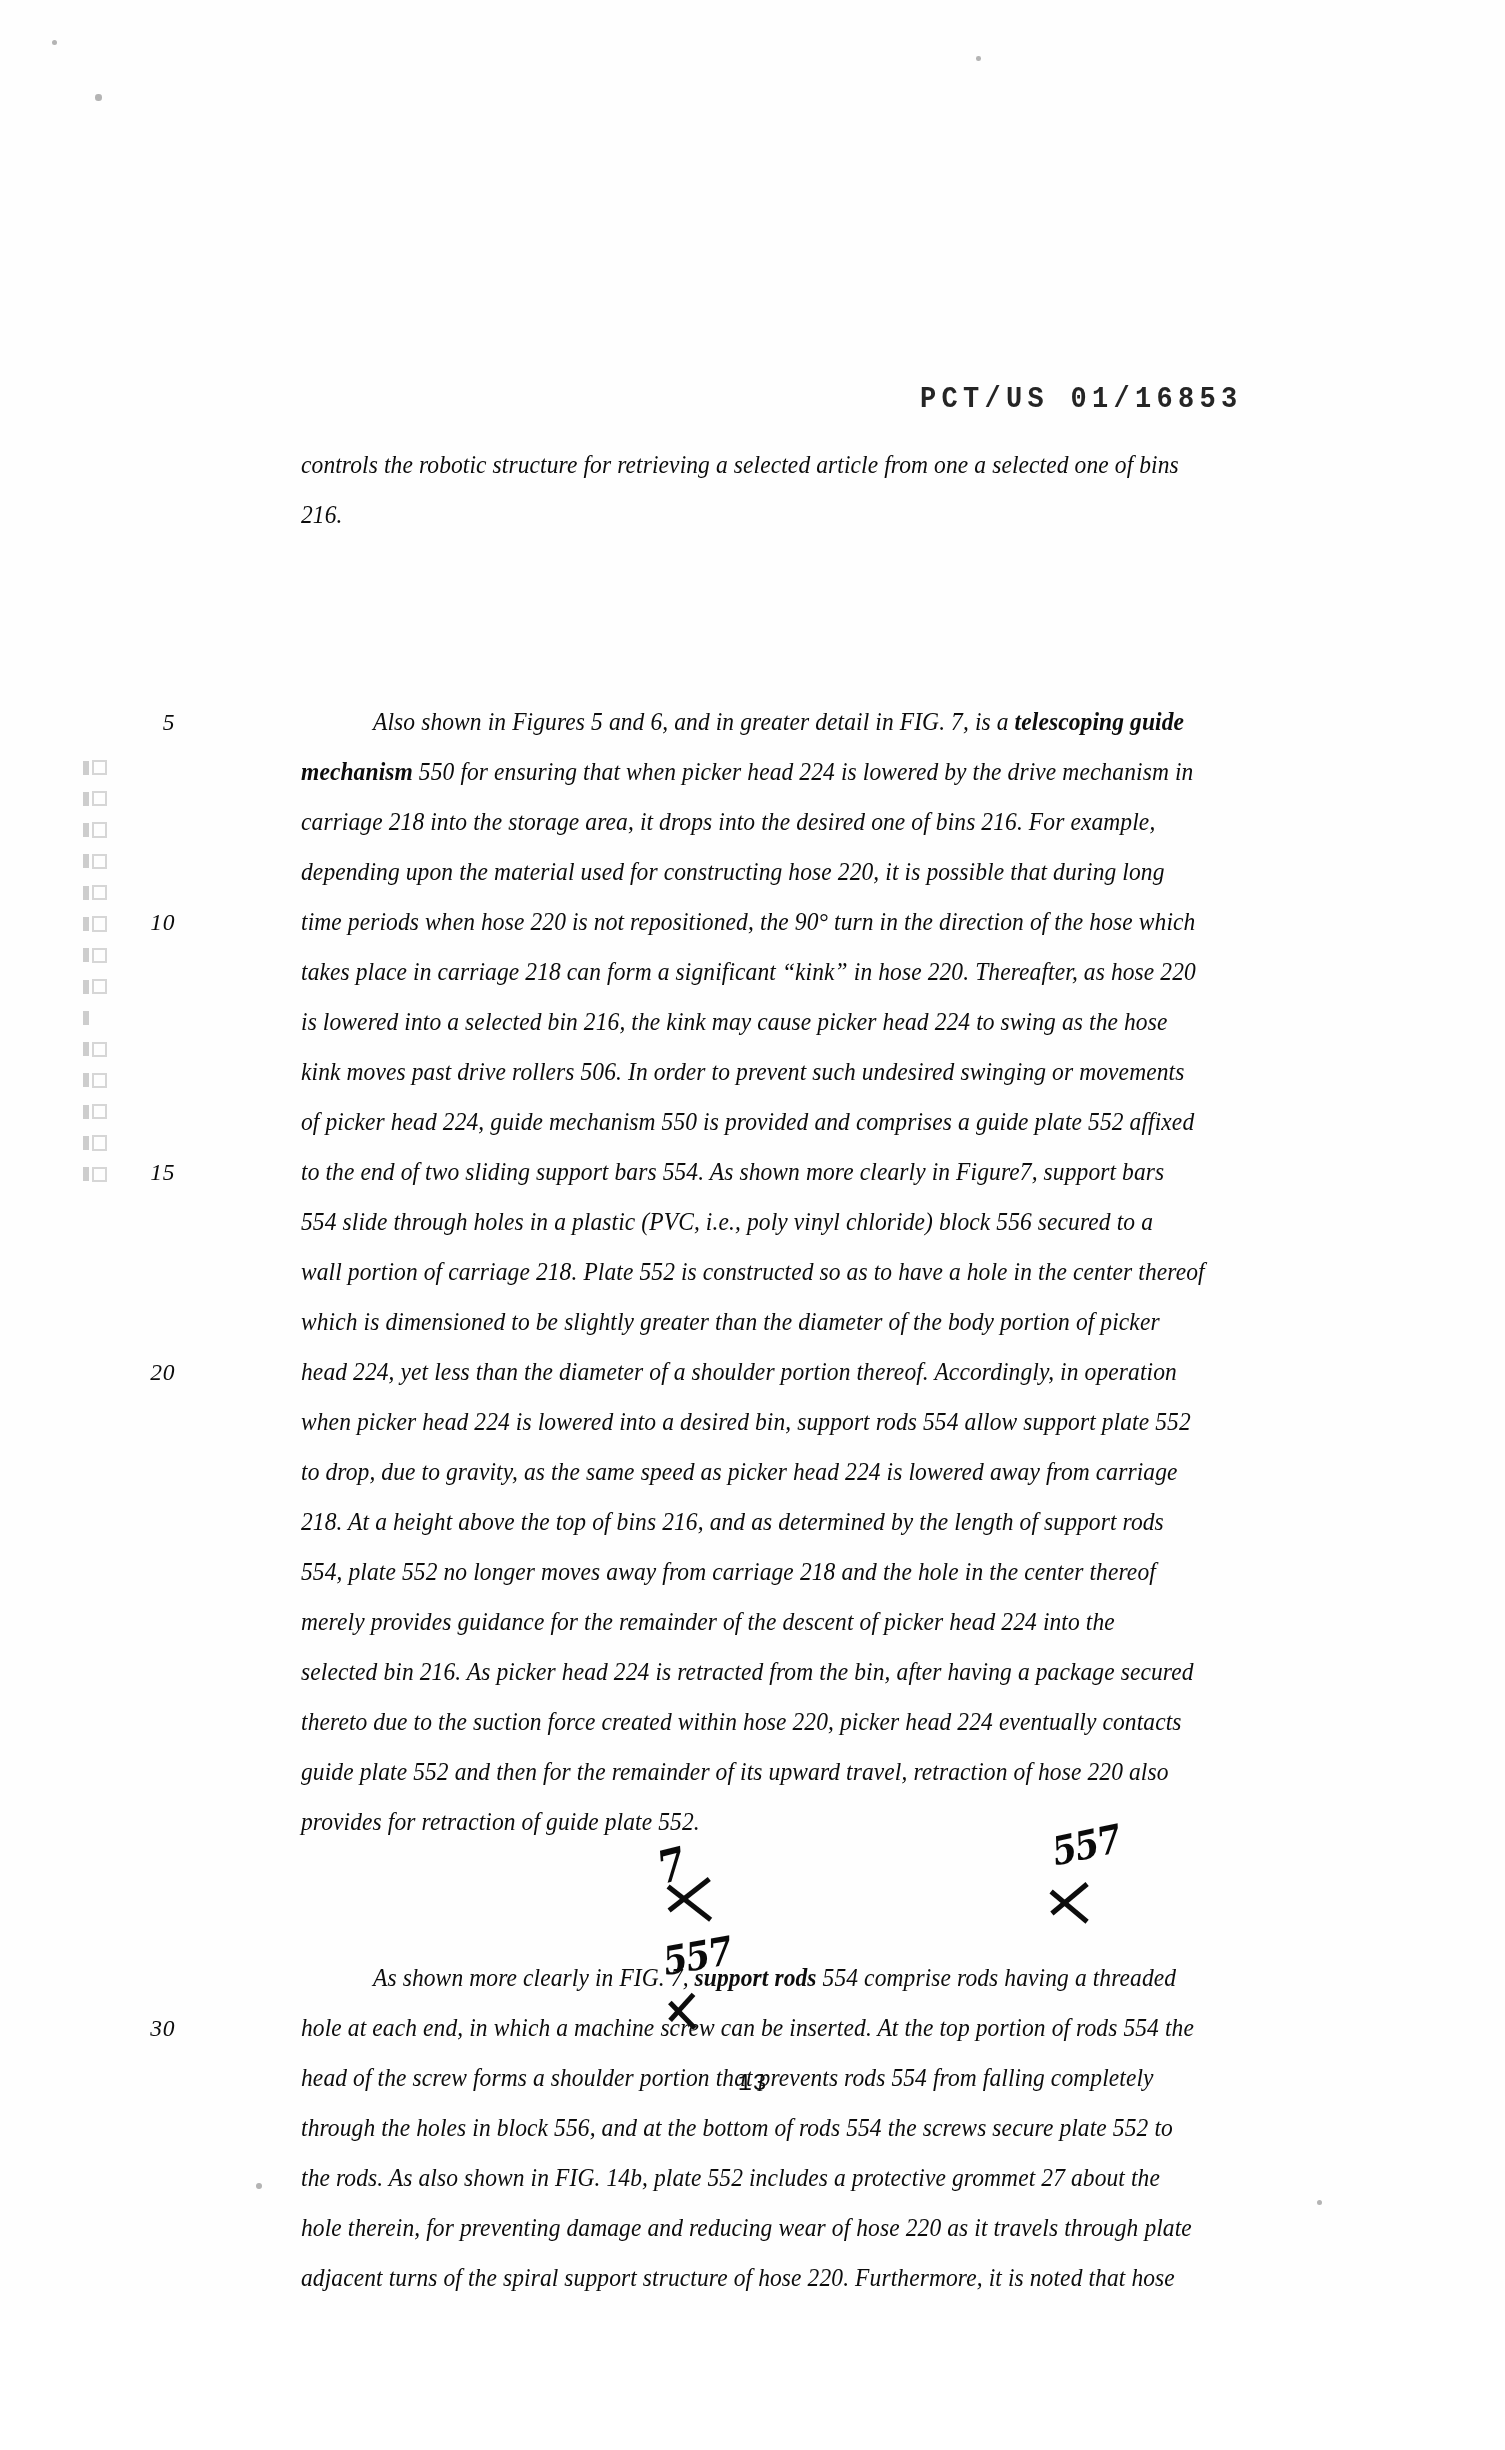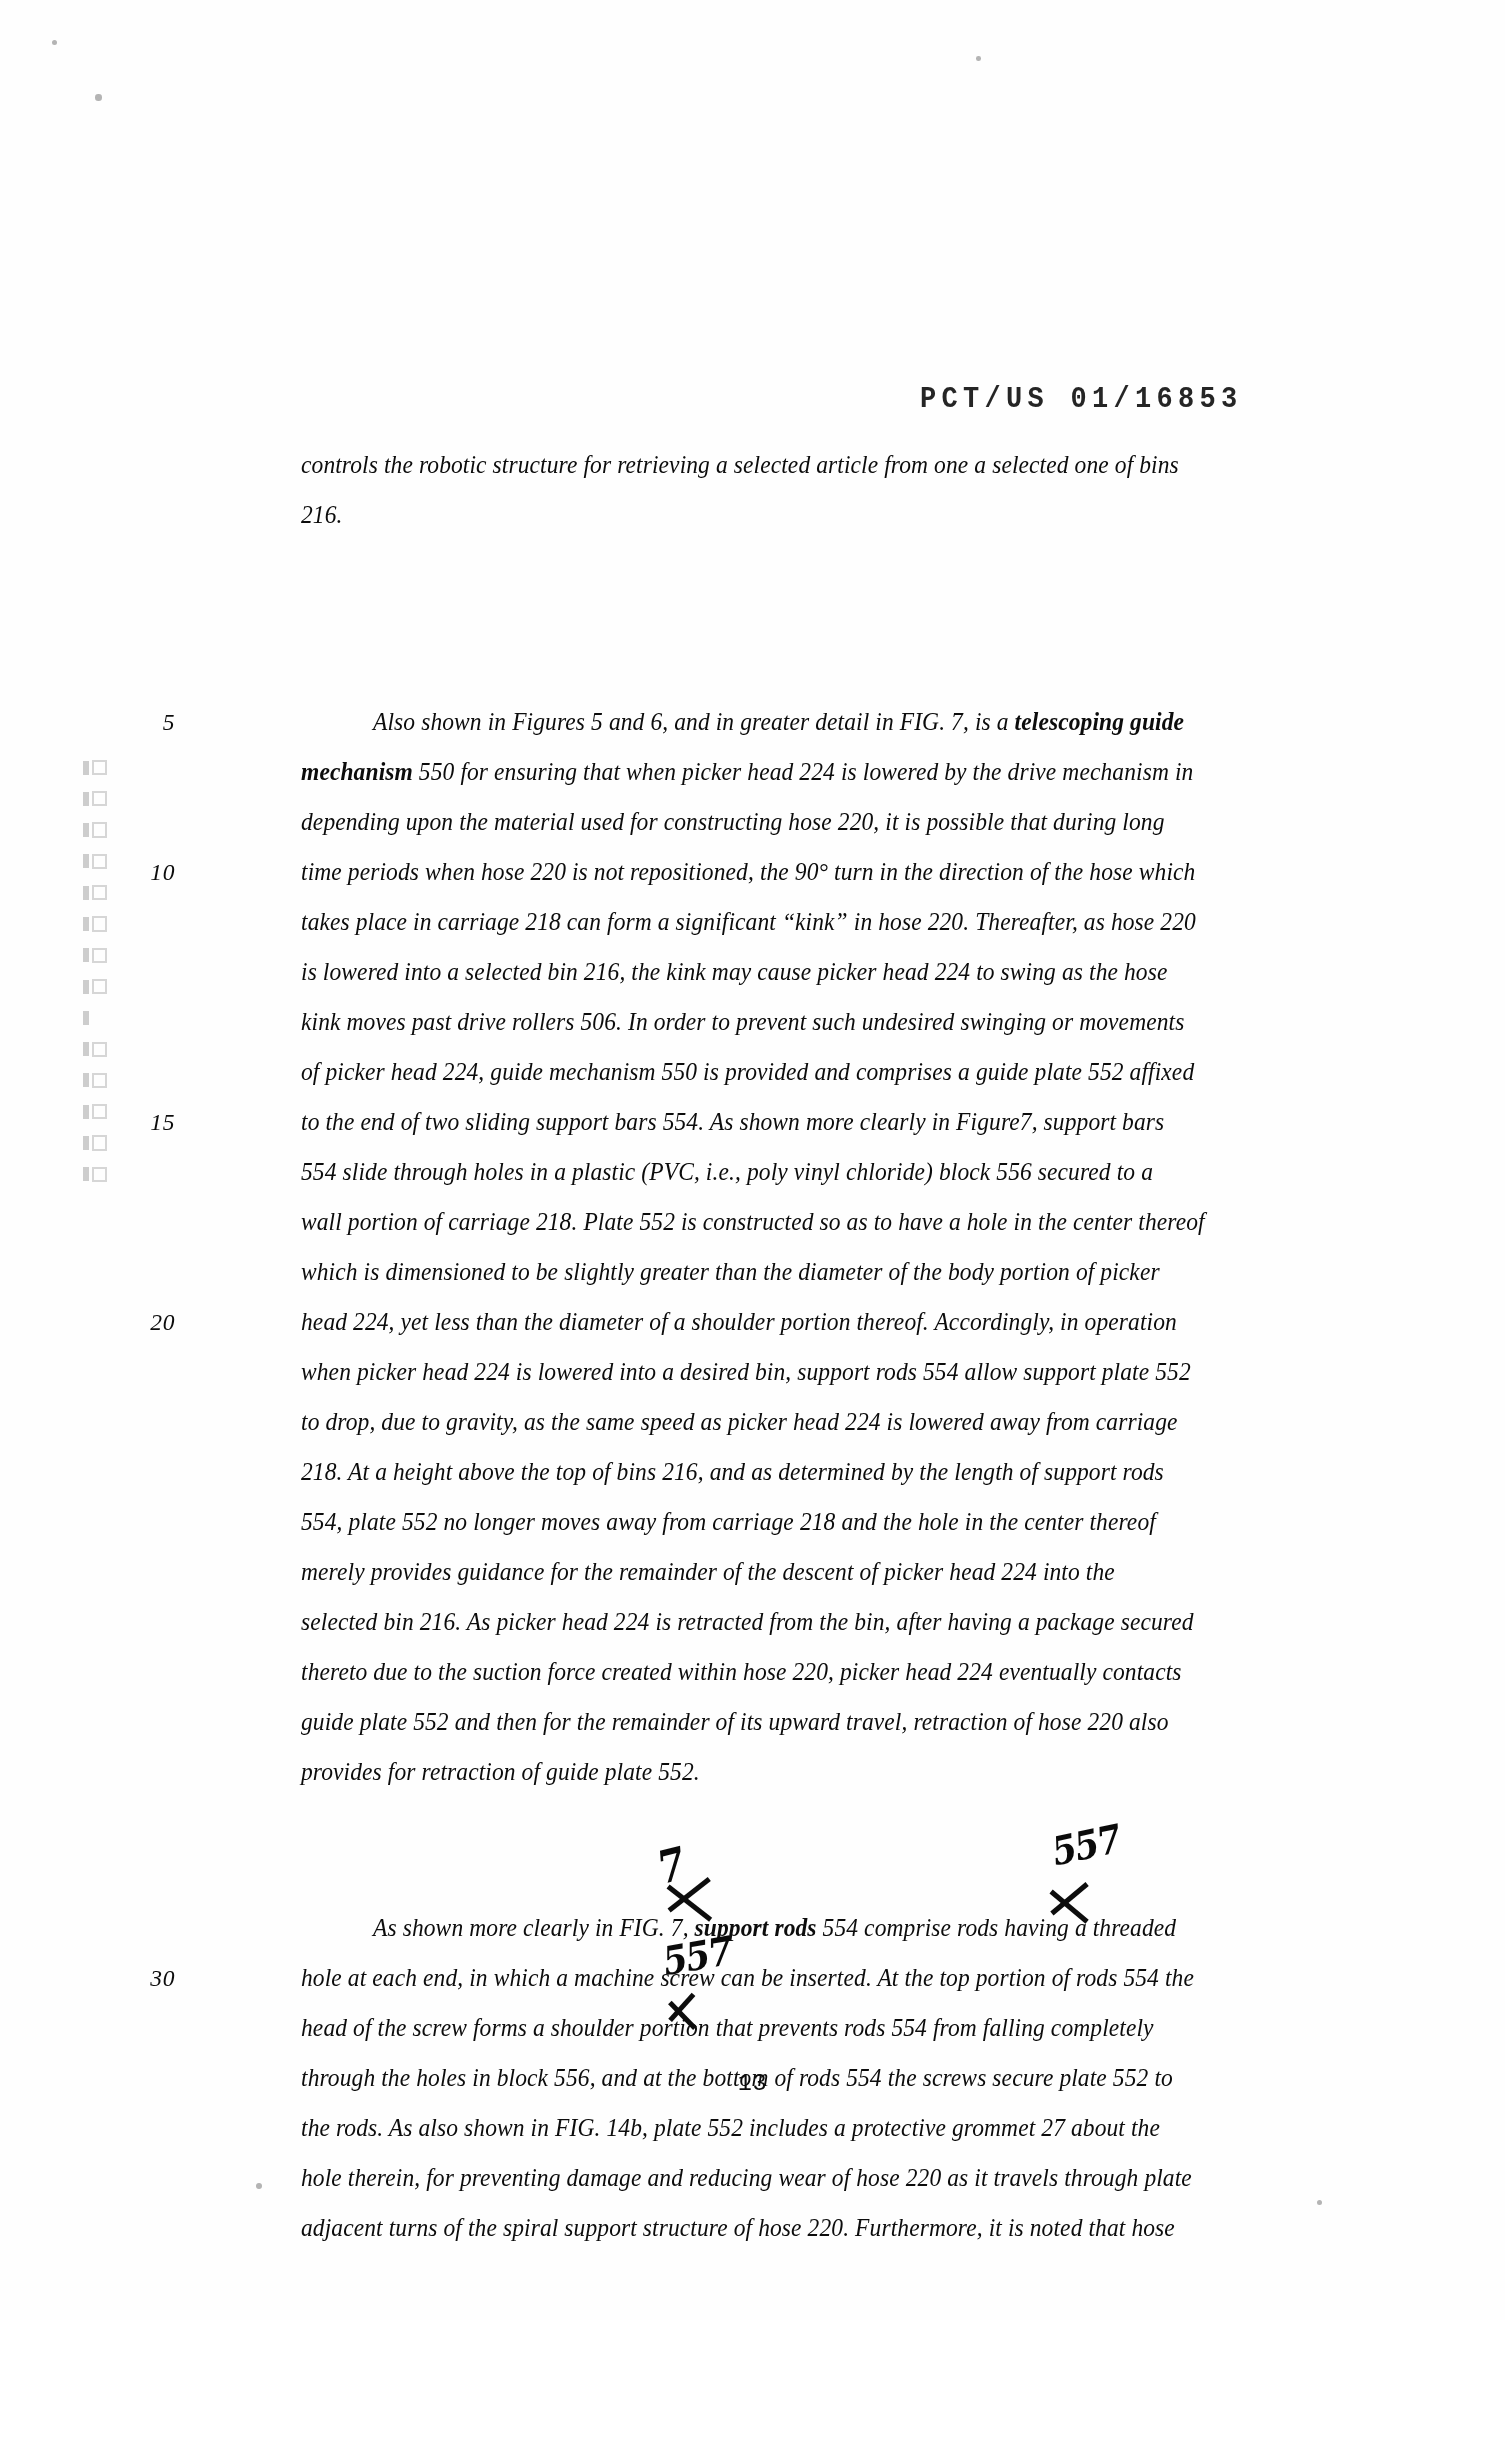--- a/index.html
+++ b/index.html
@@ -303,20 +303,23 @@
 
       <div class="line">
         <span class="lineno">5</span>
         <span class="txt indent"><span>Also shown in Figures 5 and 6, and in greater detail in FIG. 7, is a </span><span class="b">telescoping guide</span></span>
       </div>
 
       <div class="line">
         <span class="txt"><span class="b">mechanism</span><span> 550 for ensuring that when picker head 224 is lowered by the drive mechanism in</span></span>
       </div>
 
+      <div class="line">
+        <span class="txt">carriage 218 into the storage area, it drops into the desired one of bins 216.  For example,</span>
+      </div>
 
       <div class="line">
         <span class="txt">depending upon the material used for constructing hose 220, it is possible that during long</span>
       </div>
 
       <div class="line">
         <span class="lineno">10</span>
         <span class="txt">time periods when hose 220 is not repositioned, the 90° turn in the direction of the hose which</span>
       </div>
 

